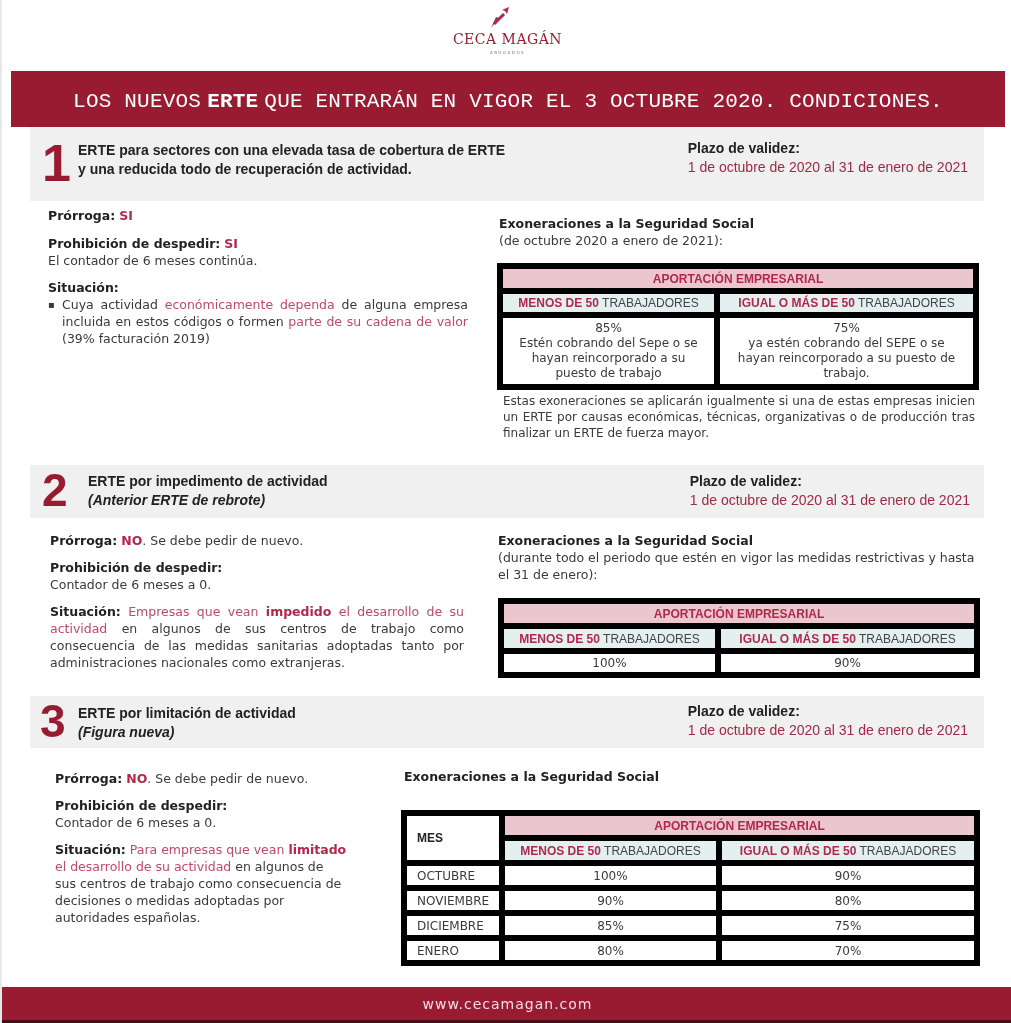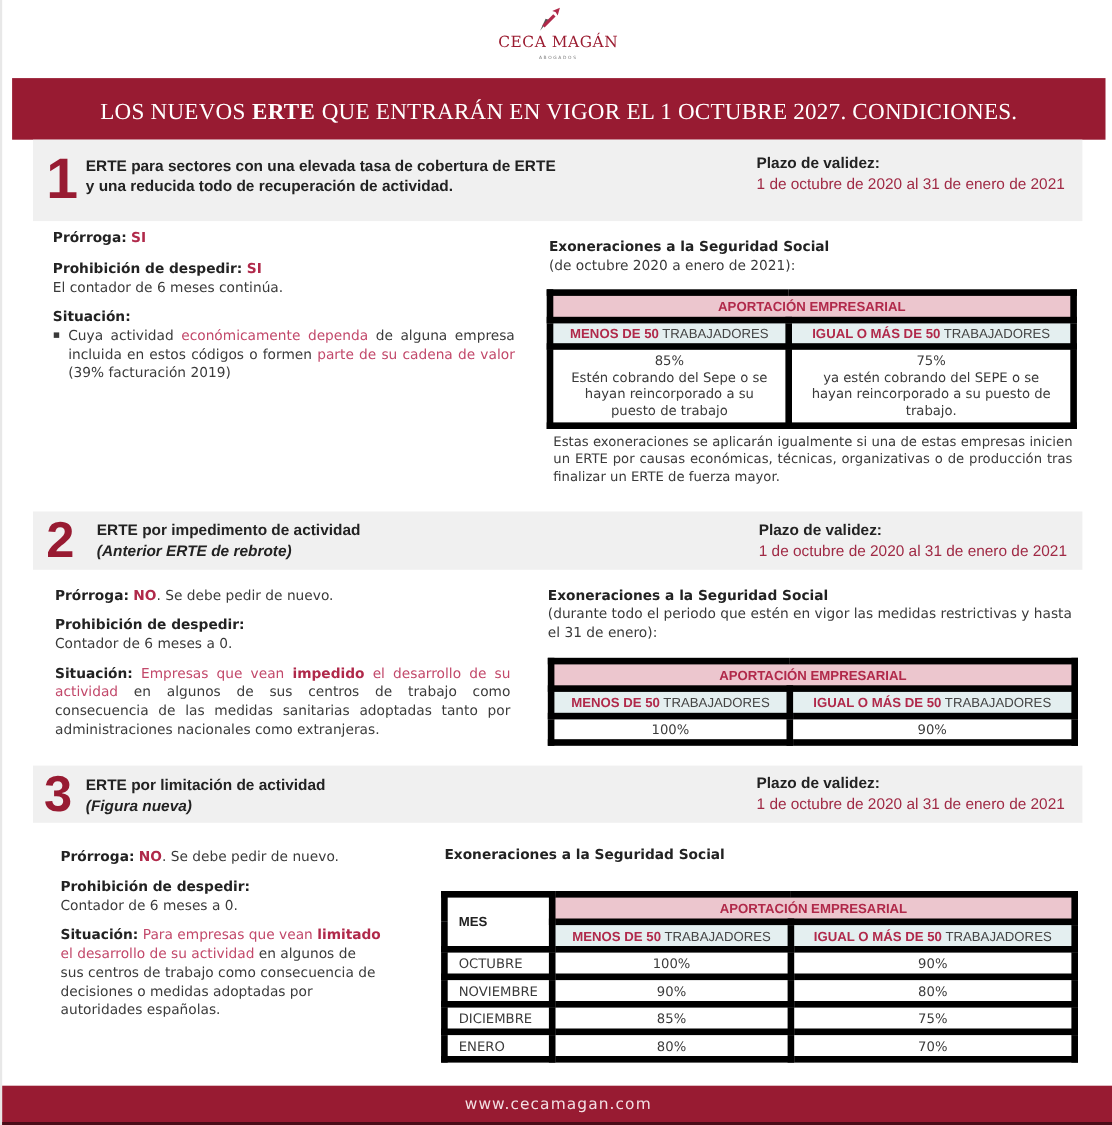--- a/index.html
+++ b/index.html
@@ -8,21 +8,21 @@
   .page { position: relative; width: 1011px; height: 1023px; border-left: 2px solid #e8e8e8; }
 
   
   .logo { position: absolute; left: 0; top: 0; width: 1011px; height: 66px; text-align: center; }
   .logo-mark { position: absolute; left: 485px; top: 6px; width: 26px; height: 24px; }
   .logo-name { position: absolute; left: 0; width: 1011px; top: 31px; font-family: "DejaVu Serif", serif; font-size: 14px; color: #9b1b30; letter-spacing: 0.5px; }
   .logo-sub { position: absolute; left: 0; width: 1011px; top: 50px; font-size: 4px; color: #777; letter-spacing: 1.5px; }
 
   
   .banner { position: absolute; left: 9px; top: 71px; width: 994px; height: 56px; background: #981b32; }
-  .banner-inner { position: absolute; left: 0; top: 0; width: 100%; height: 100%; display: flex; align-items: center; justify-content: center; color: #ffffff; font-family: Liberation Serif, serif; font-size: 21px; letter-spacing: 0.2px; padding-top: 4px; }
+  .banner-inner { position: absolute; left: 0; top: 0; width: 100%; height: 100%; display: flex; align-items: center; justify-content: center; color: #ffffff; font-family: Liberation Mono, monospace; font-size: 21px; letter-spacing: 0.2px; padding-top: 4px; }
   .banner-inner b { font-weight: bold; margin: 0 6px; }
 
   
   .sec-head { position: absolute; background: #f0f0f0; }
   .sec-num { position: absolute; font-family: "Liberation Sans", sans-serif; font-weight: bold; color: #981b32; }
   .sec-title { position: absolute; font-family: "Liberation Sans", sans-serif; font-weight: bold; font-size: 14px; color: #222; line-height: 19px; }
   .sec-title i { font-style: italic; }
   .plazo { position: absolute; font-family: "Liberation Sans", sans-serif; line-height: 19px; }
   .plazo-label { font-weight: bold; font-size: 14px; color: #222; }
   .plazo-value { font-size: 14px; color: #a02a45; }
@@ -64,21 +64,21 @@
       <path d="M7 18 L17 8" stroke="#b0294a" stroke-width="3"></path>
     </svg>
     <div class="logo-name">CECA MAGÁN</div>
     <div class="logo-sub">ABOGADOS</div>
   </div>
 
   <div class="banner">
     <div class="banner-inner">
       <span>LOS NUEVOS</span>
       <b>ERTE</b>
-      <span>QUE ENTRARÁN EN VIGOR EL 1 OCTUBRE 2027. CONDICIONES.</span>
+      <span>QUE ENTRARÁN EN VIGOR EL 3 OCTUBRE 2020. CONDICIONES.</span>
     </div>
   </div>
 
   <div class="sec-head" style="left:28px; top:127px; width:954px; height:74px;">
     <div class="sec-num" style="left:12px; top:6px; font-size:52px;">1</div>
     <div class="sec-title" style="left:48px; top:14px;">
       <div>ERTE para sectores con una elevada tasa de cobertura de ERTE</div>
       <div>y una reducida todo de recuperación de actividad.</div>
     </div>
     <div class="plazo" style="right:16px; top:12px;">

